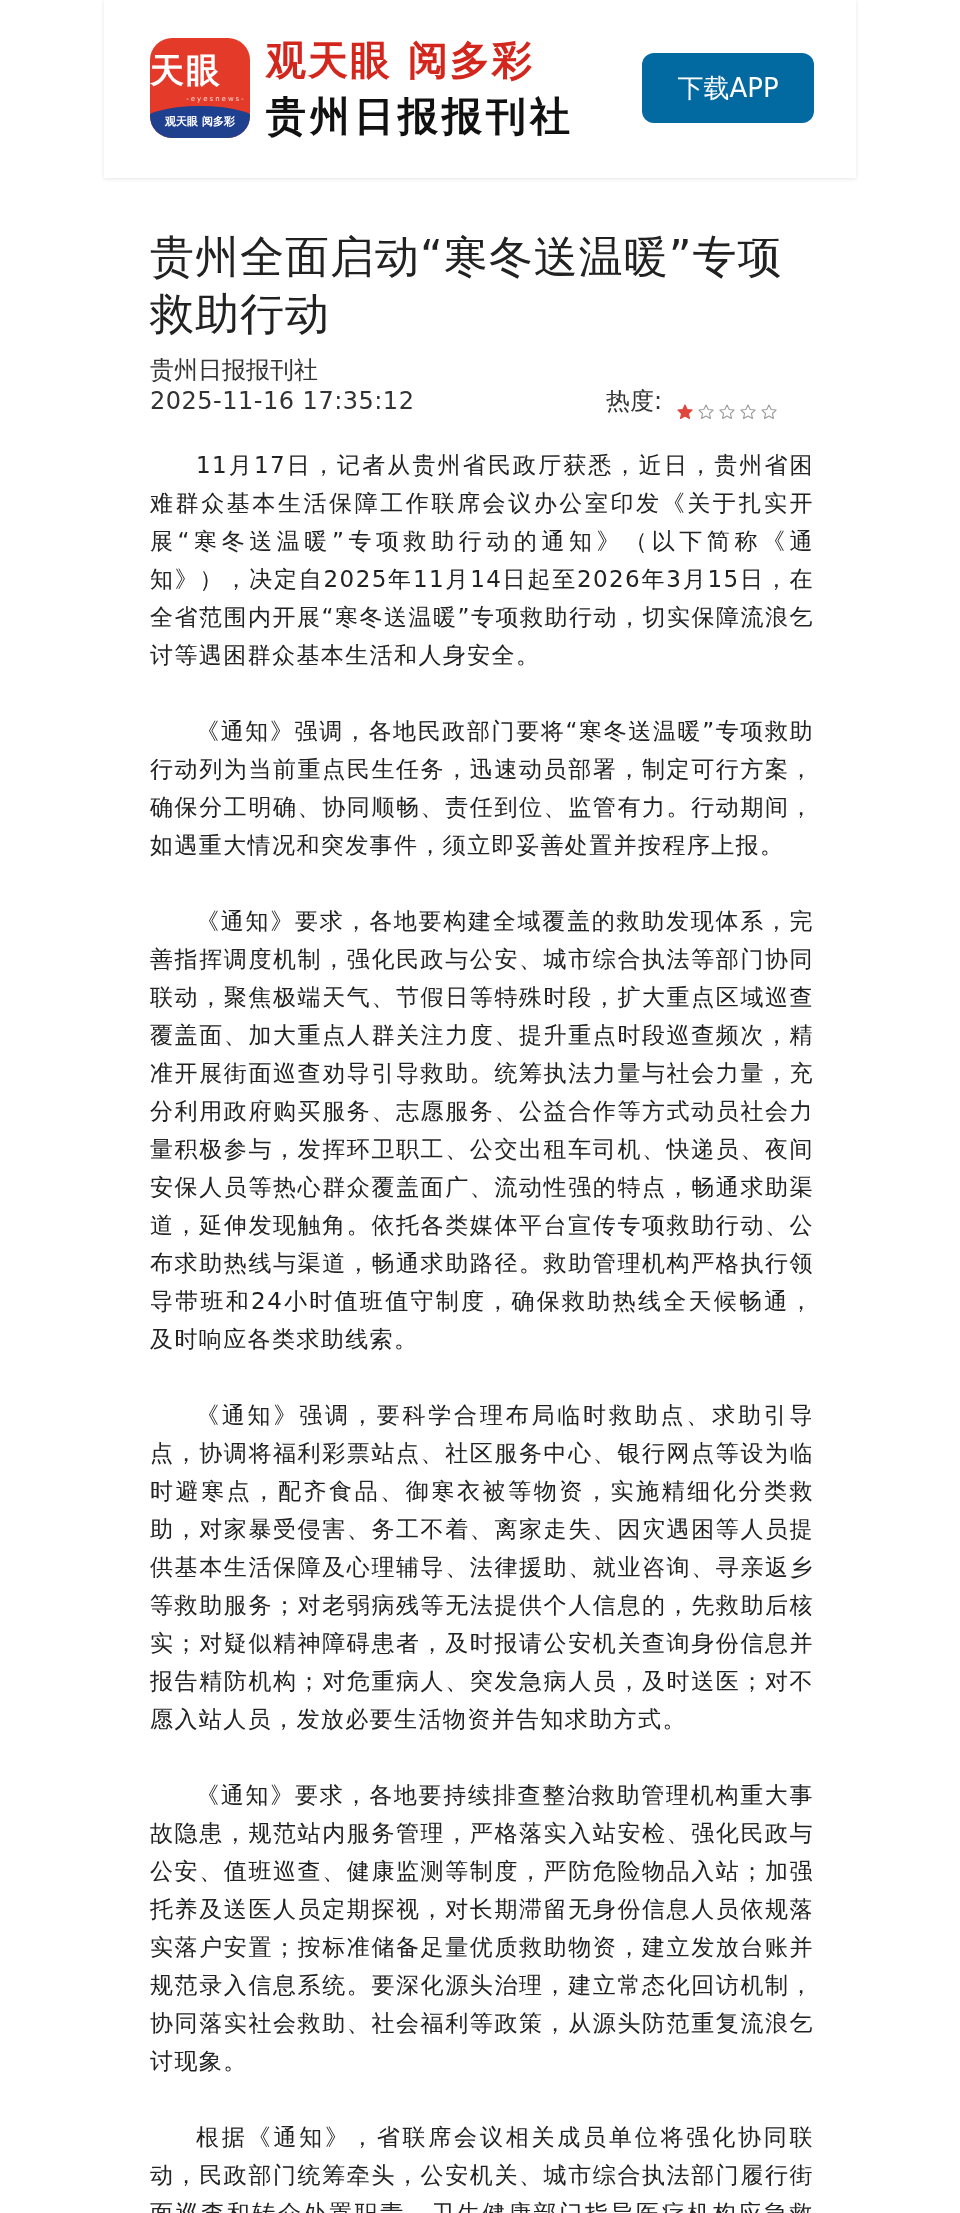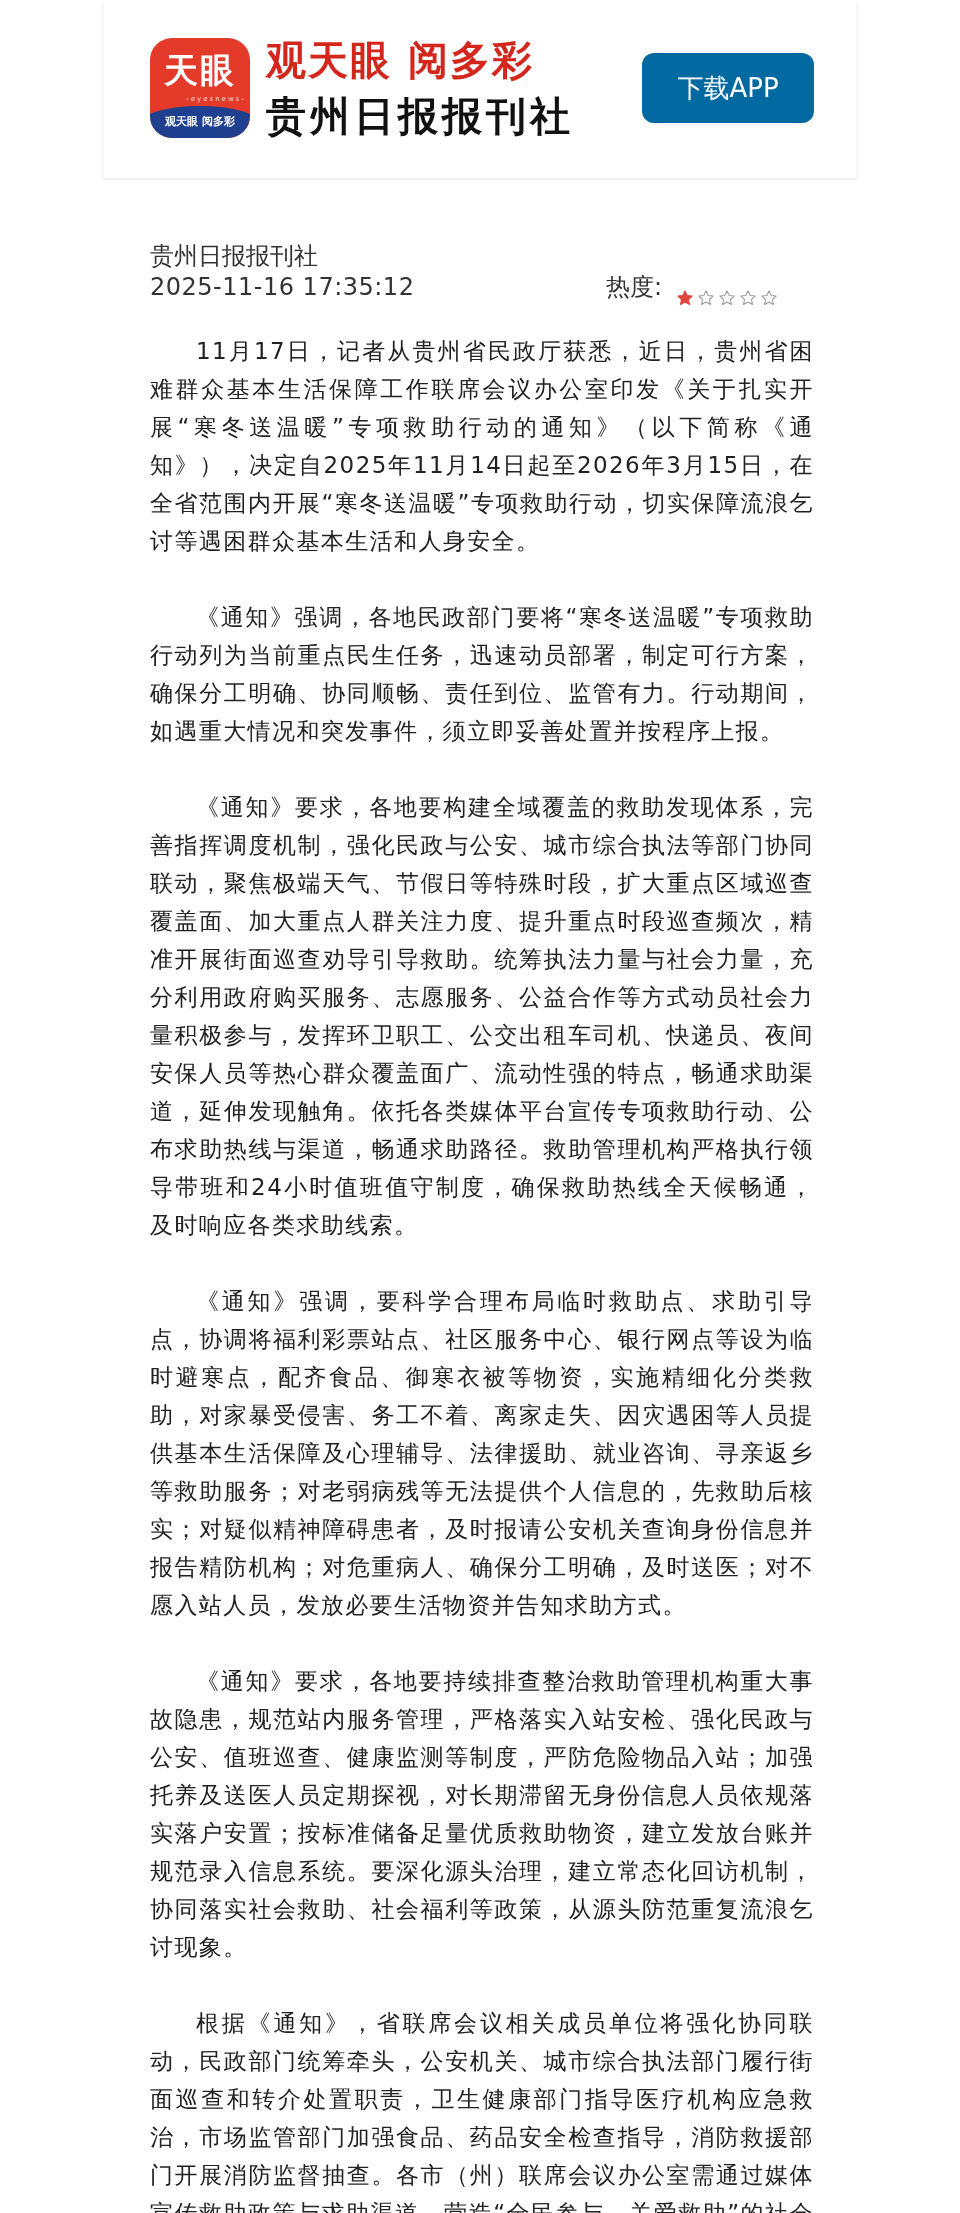--- a/index.html
+++ b/index.html
@@ -21,21 +21,21 @@
     .logo {
       position: absolute;
       left: 46px; top: 38px;
       width: 100px; height: 100px;
       border-radius: 22px;
       background: #e33a2a;
       overflow: hidden;
     }
     .logo .logo-main {
       position: absolute; left: 0; right: 0; top: 10px;
-      text-align: center; color: #ffffff;
+      text-align: left; color: #ffffff;
       font-family: "DejaVu Serif", serif;
       font-weight: bold; font-size: 34px; letter-spacing: 2px;
     }
     .logo .logo-sub {
       position: absolute; left: 0; right: 0; top: 57px;
       text-align: center; color: #ffd9d2; font-size: 7px; letter-spacing: 2px; margin-left: 32px;
     }
     .logo .logo-band {
       position: absolute; left: -10px; right: -10px; top: 68px; height: 44px;
       background: #1f3f8f;
@@ -95,20 +95,21 @@
     <div class="logo-sub">-eyesnews-</div>
     <div class="logo-band"></div>
     <div class="logo-band-text">观天眼 阅多彩</div>
   </div>
   <div class="brand-slogan">观天眼 阅多彩</div>
   <div class="brand-name">贵州日报报刊社</div>
   <div class="download-btn">下载APP</div>
 </div>
 
 <div class="article">
+  <h1 class="title">贵州全面启动“寒冬送温暖”专项救助行动</h1>
   <div class="meta">
     <div class="source">贵州日报报刊社</div>
     <div class="datetime">2025-11-16 17:35:12</div>
     <div class="heat">
       <span class="heat-label">热度:</span>
       <span class="stars" id="stars">
           <span class="star"><svg width="18" height="18" viewBox="0 0 24 24">
               <path d="M12 2.5l2.9 6.1 6.6.8-4.9 4.6 1.3 6.6L12 17.3 6.1 20.6l1.3-6.6L2.5 9.4l6.6-.8z" fill="#e0463c" stroke="#e0463c" stroke-width="1.4" stroke-linejoin="round"></path>
             </svg></span>
           <span class="star"><svg width="18" height="18" viewBox="0 0 24 24">
@@ -123,17 +124,17 @@
           <span class="star"><svg width="18" height="18" viewBox="0 0 24 24">
               <path d="M12 2.5l2.9 6.1 6.6.8-4.9 4.6 1.3 6.6L12 17.3 6.1 20.6l1.3-6.6L2.5 9.4l6.6-.8z" fill="none" stroke="#9a9a9a" stroke-width="1.4" stroke-linejoin="round"></path>
             </svg></span>
         </span>
     </div>
   </div>
   <div class="body" id="article-body">
       <p class="para">11月17日，记者从贵州省民政厅获悉，近日，贵州省困难群众基本生活保障工作联席会议办公室印发《关于扎实开展“寒冬送温暖”专项救助行动的通知》（以下简称《通知》），决定自2025年11月14日起至2026年3月15日，在全省范围内开展“寒冬送温暖”专项救助行动，切实保障流浪乞讨等遇困群众基本生活和人身安全。</p>
       <p class="para">《通知》强调，各地民政部门要将“寒冬送温暖”专项救助行动列为当前重点民生任务，迅速动员部署，制定可行方案，确保分工明确、协同顺畅、责任到位、监管有力。行动期间，如遇重大情况和突发事件，须立即妥善处置并按程序上报。</p>
       <p class="para">《通知》要求，各地要构建全域覆盖的救助发现体系，完善指挥调度机制，强化民政与公安、城市综合执法等部门协同联动，聚焦极端天气、节假日等特殊时段，扩大重点区域巡查覆盖面、加大重点人群关注力度、提升重点时段巡查频次，精准开展街面巡查劝导引导救助。统筹执法力量与社会力量，充分利用政府购买服务、志愿服务、公益合作等方式动员社会力量积极参与，发挥环卫职工、公交出租车司机、快递员、夜间安保人员等热心群众覆盖面广、流动性强的特点，畅通求助渠道，延伸发现触角。依托各类媒体平台宣传专项救助行动、公布求助热线与渠道，畅通求助路径。救助管理机构严格执行领导带班和24小时值班值守制度，确保救助热线全天候畅通，及时响应各类求助线索。</p>
-      <p class="para">《通知》强调，要科学合理布局临时救助点、求助引导点，协调将福利彩票站点、社区服务中心、银行网点等设为临时避寒点，配齐食品、御寒衣被等物资，实施精细化分类救助，对家暴受侵害、务工不着、离家走失、因灾遇困等人员提供基本生活保障及心理辅导、法律援助、就业咨询、寻亲返乡等救助服务；对老弱病残等无法提供个人信息的，先救助后核实；对疑似精神障碍患者，及时报请公安机关查询身份信息并报告精防机构；对危重病人、确保分工明确，及时送医；对不愿入站人员，发放必要生活物资并告知求助方式。</p>
+      <p class="para">《通知》强调，要科学合理布局临时救助点、求助引导点，协调将福利彩票站点、社区服务中心、银行网点等设为临时避寒点，配齐食品、御寒衣被等物资，实施精细化分类救助，对家暴受侵害、务工不着、离家走失、因灾遇困等人员提供基本生活保障及心理辅导、法律援助、就业咨询、寻亲返乡等救助服务；对老弱病残等无法提供个人信息的，先救助后核实；对疑似精神障碍患者，及时报请公安机关查询身份信息并报告精防机构；对危重病人、突发急病人员，及时送医；对不愿入站人员，发放必要生活物资并告知求助方式。</p>
       <p class="para">《通知》要求，各地要持续排查整治救助管理机构重大事故隐患，规范站内服务管理，严格落实入站安检、强化民政与公安、值班巡查、健康监测等制度，严防危险物品入站；加强托养及送医人员定期探视，对长期滞留无身份信息人员依规落实落户安置；按标准储备足量优质救助物资，建立发放台账并规范录入信息系统。要深化源头治理，建立常态化回访机制，协同落实社会救助、社会福利等政策，从源头防范重复流浪乞讨现象。</p>
       <p class="para">根据《通知》，省联席会议相关成员单位将强化协同联动，民政部门统筹牵头，公安机关、城市综合执法部门履行街面巡查和转介处置职责，卫生健康部门指导医疗机构应急救治，市场监管部门加强食品、药品安全检查指导，消防救援部门开展消防监督抽查。各市（州）联席会议办公室需通过媒体宣传救助政策与求助渠道，营造“全民参与、关爱救助”的社会氛围。</p>
     </div>
 </div>
 
 </body></html>

